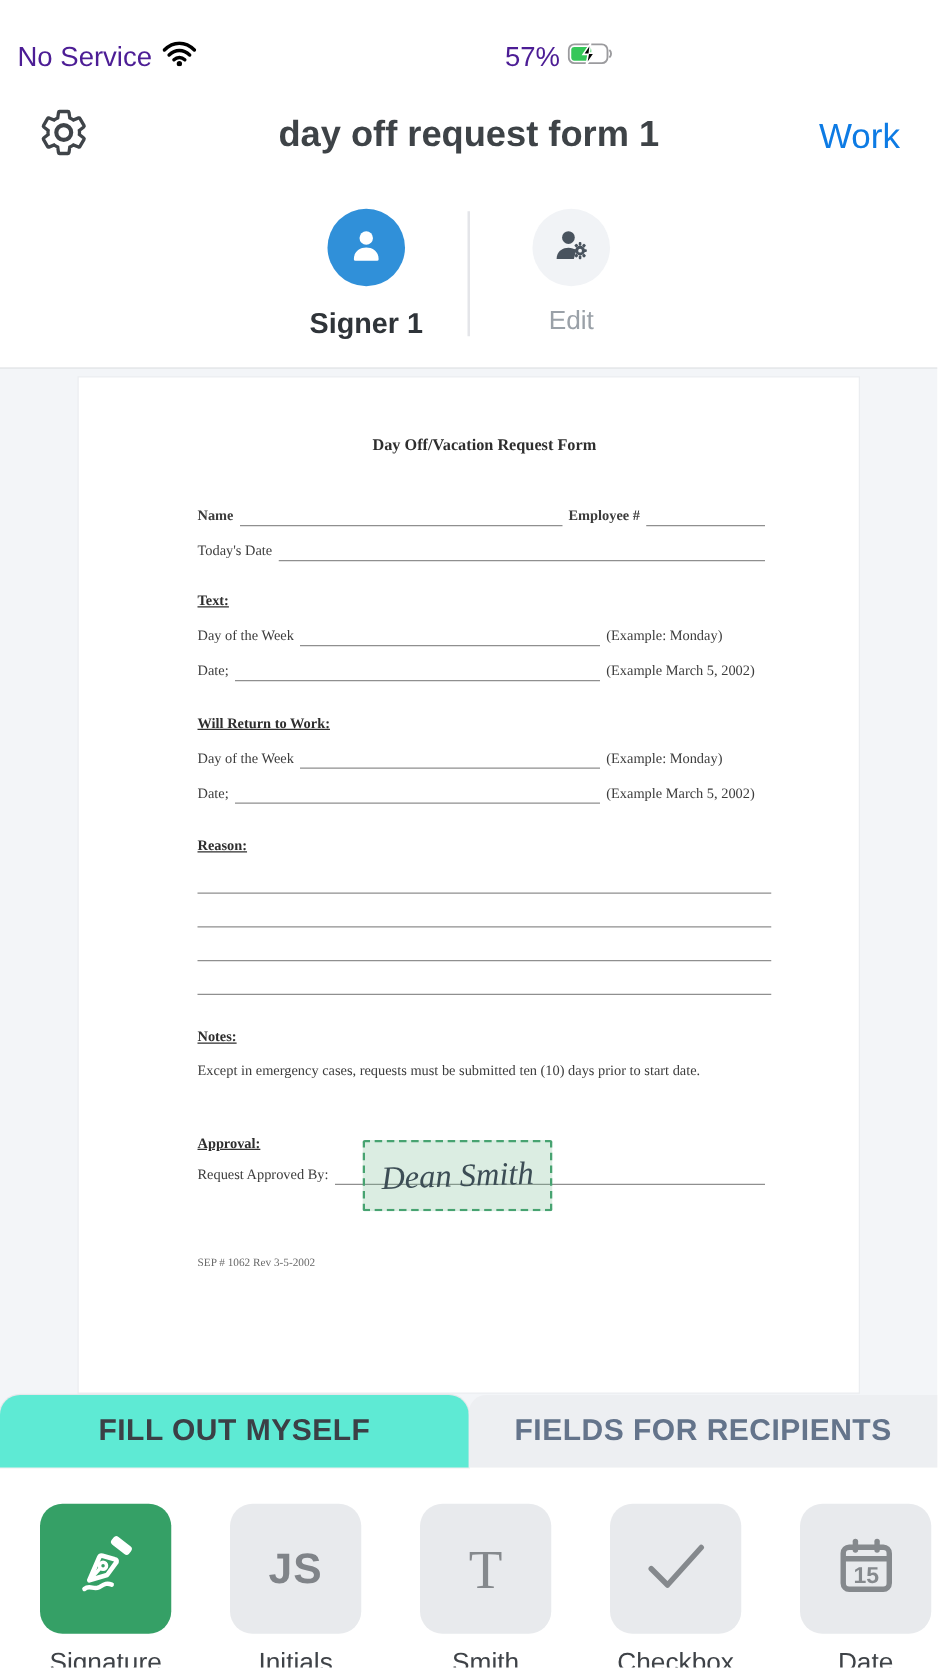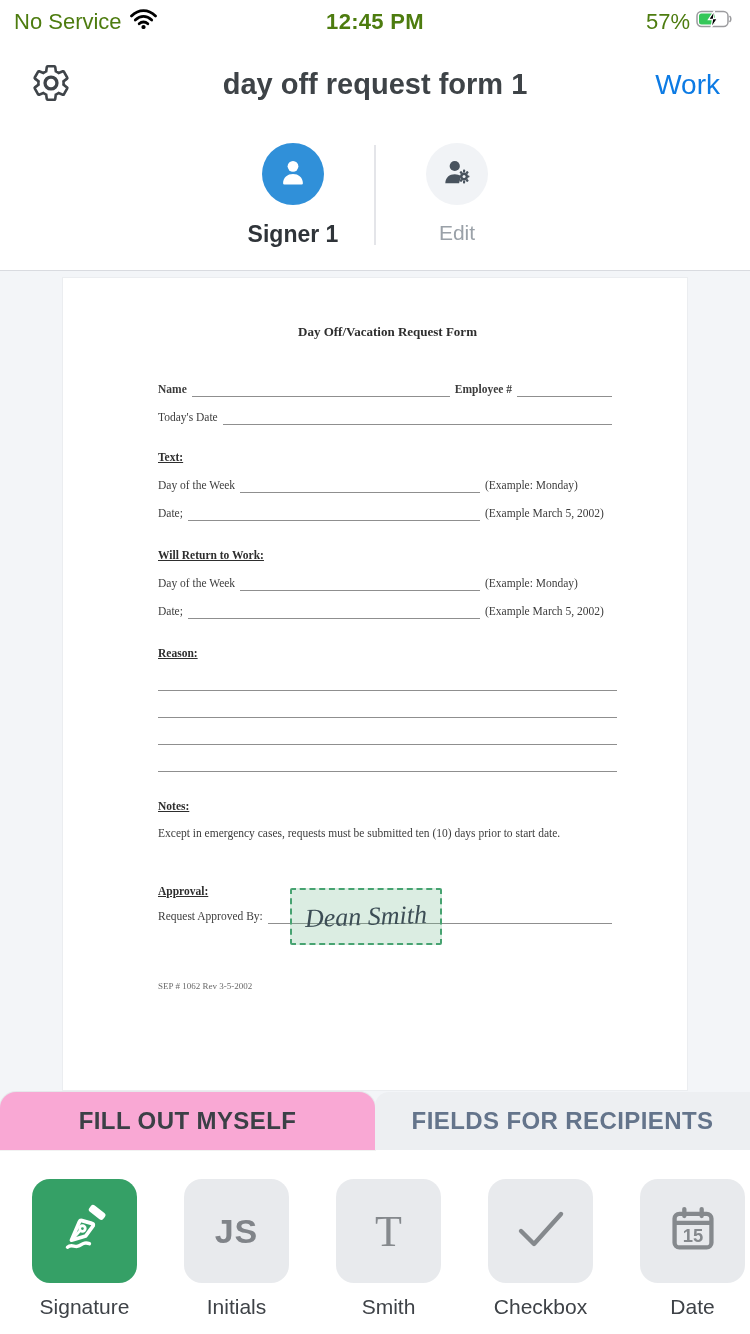--- a/index.html
+++ b/index.html
@@ -1,19 +1,19 @@
 <!DOCTYPE html>
 <html><head>
 <meta charset="utf-8">
 <style>
   * { margin:0; padding:0; box-sizing:border-box; }
   html,body { width:750px; height:1334px; background:#fff; font-family:"Liberation Sans",sans-serif; overflow:hidden; }
 
   
-  .status-bar { height:44px; display:flex; align-items:center; padding:12px 14px; color:#4d7c0f; font-size:22px; }
+  .status-bar { height:44px; display:flex; align-items:center; padding:12px 14px; color:#4c1d95; font-size:22px;margin-top:24px; }
   .sb-left { display:flex; align-items:center; gap:8px; width:240px; }
   .sb-center { flex:1; text-align:center; font-weight:700; font-size:22px; letter-spacing:.3px; }
   .sb-right { width:240px; display:flex; align-items:center; justify-content:flex-end; gap:6px; }
 
   
   .header { height:81px; display:flex; align-items:center; padding:0 30px; }
   .hdr-left { width:120px; display:flex; }
   .hdr-title { flex:1; text-align:center; font-size:29px; font-weight:700; color:#3e4347; }
   .hdr-done { width:120px; text-align:right; font-size:28px; color:#0d7be4; cursor:pointer; }
 
@@ -53,21 +53,21 @@
   .r-approved { margin-top:10px; }
   .doc-footer { margin-top:57px; font-size:9px; color:#6a6a6a; }
   .sig-field { position:absolute; left:227px; top:610px; width:152px; height:57px;
                background:rgba(110,185,140,.25); border:2px dashed #47a371; border-radius:2px;
                display:flex; align-items:center; justify-content:center; cursor:pointer; }
   .sig-text { font-family:"Liberation Serif",serif; font-style:italic; font-size:26px; color:#3c4d55; transform:rotate(-2deg); white-space:nowrap; }
 
   
   .tab-row { height:58px; display:flex; background:#f3f5f8; }
   .tab { display:flex; align-items:center; justify-content:center; font-size:24px; letter-spacing:.4px; cursor:pointer; }
-  .tab.active { width:375px; background:#f9a8d4; border-radius:16px 16px 0 0; box-shadow:0 0 0 1px rgba(0,0,0,.05);
+  .tab.active { width:375px; background:#5eead4; border-radius:16px 16px 0 0; box-shadow:0 0 0 1px rgba(0,0,0,.05);
                 font-weight:700; color:#3b4046; }
   .tab.inactive { flex:1; background:#edeff2; border-radius:14px 0 0 0; font-weight:600; color:#64748b; }
 
   
   .toolbar { height:184px; background:#fff; padding:29px 0 0 32px; display:flex; gap:47px; }
   .tool { width:105px; display:flex; flex-direction:column; align-items:center; cursor:pointer; }
   .tile { width:105px; height:104px; border-radius:18px; background:#e8eaed; display:flex; align-items:center; justify-content:center; }
   .tile.green { background:#35a066; }
   .tool-label { margin-top:12px; font-size:21px; color:#3e4247; white-space:nowrap; }
   .glyph-js { font-size:34px; font-weight:700; color:#808489; letter-spacing:1px; }
@@ -81,21 +81,20 @@
     <span>No Service</span>
     <span>
       <svg width="27" height="20" viewBox="0 0 24 18" fill="none">
         <path d="M1.2 6.3 C4.6 2.9 8.1 1.4 12 1.4 C15.9 1.4 19.4 2.9 22.8 6.3" stroke="#000" stroke-width="2.5" stroke-linecap="round"></path>
         <path d="M4.6 9.9 C6.9 7.7 9.3 6.6 12 6.6 C14.7 6.6 17.1 7.7 19.4 9.9" stroke="#000" stroke-width="2.5" stroke-linecap="round"></path>
         <path d="M8.1 13.3 C9.3 12.2 10.6 11.7 12 11.7 C13.4 11.7 14.7 12.2 15.9 13.3" stroke="#000" stroke-width="2.5" stroke-linecap="round"></path>
         <circle cx="12" cy="16.2" r="1.9" fill="#000"></circle>
       </svg>
     </span>
   </div>
-  <div class="sb-center">12:45 PM</div>
   <div class="sb-right">
     <span>57%</span>
     <span>
       <svg width="40" height="21" viewBox="0 0 40 21">
         <rect x="1" y="2.5" width="31" height="15" rx="4.5" fill="none" stroke="#9b9b9e" stroke-width="1.5"></rect>
         <path d="M33.5 7 a4 4 0 0 1 0 6" stroke="#9b9b9e" stroke-width="1.5" fill="none"></path>
         <rect x="3" y="4.5" width="16" height="11" rx="2.5" fill="#35c759"></rect>
         <path d="M18.5 1.5 L12.5 10.5 h4 L15 19 L21.5 9.5 h-4 Z" fill="#000" stroke="#fff" stroke-width="1.3"></path>
       </svg>
     </span>

